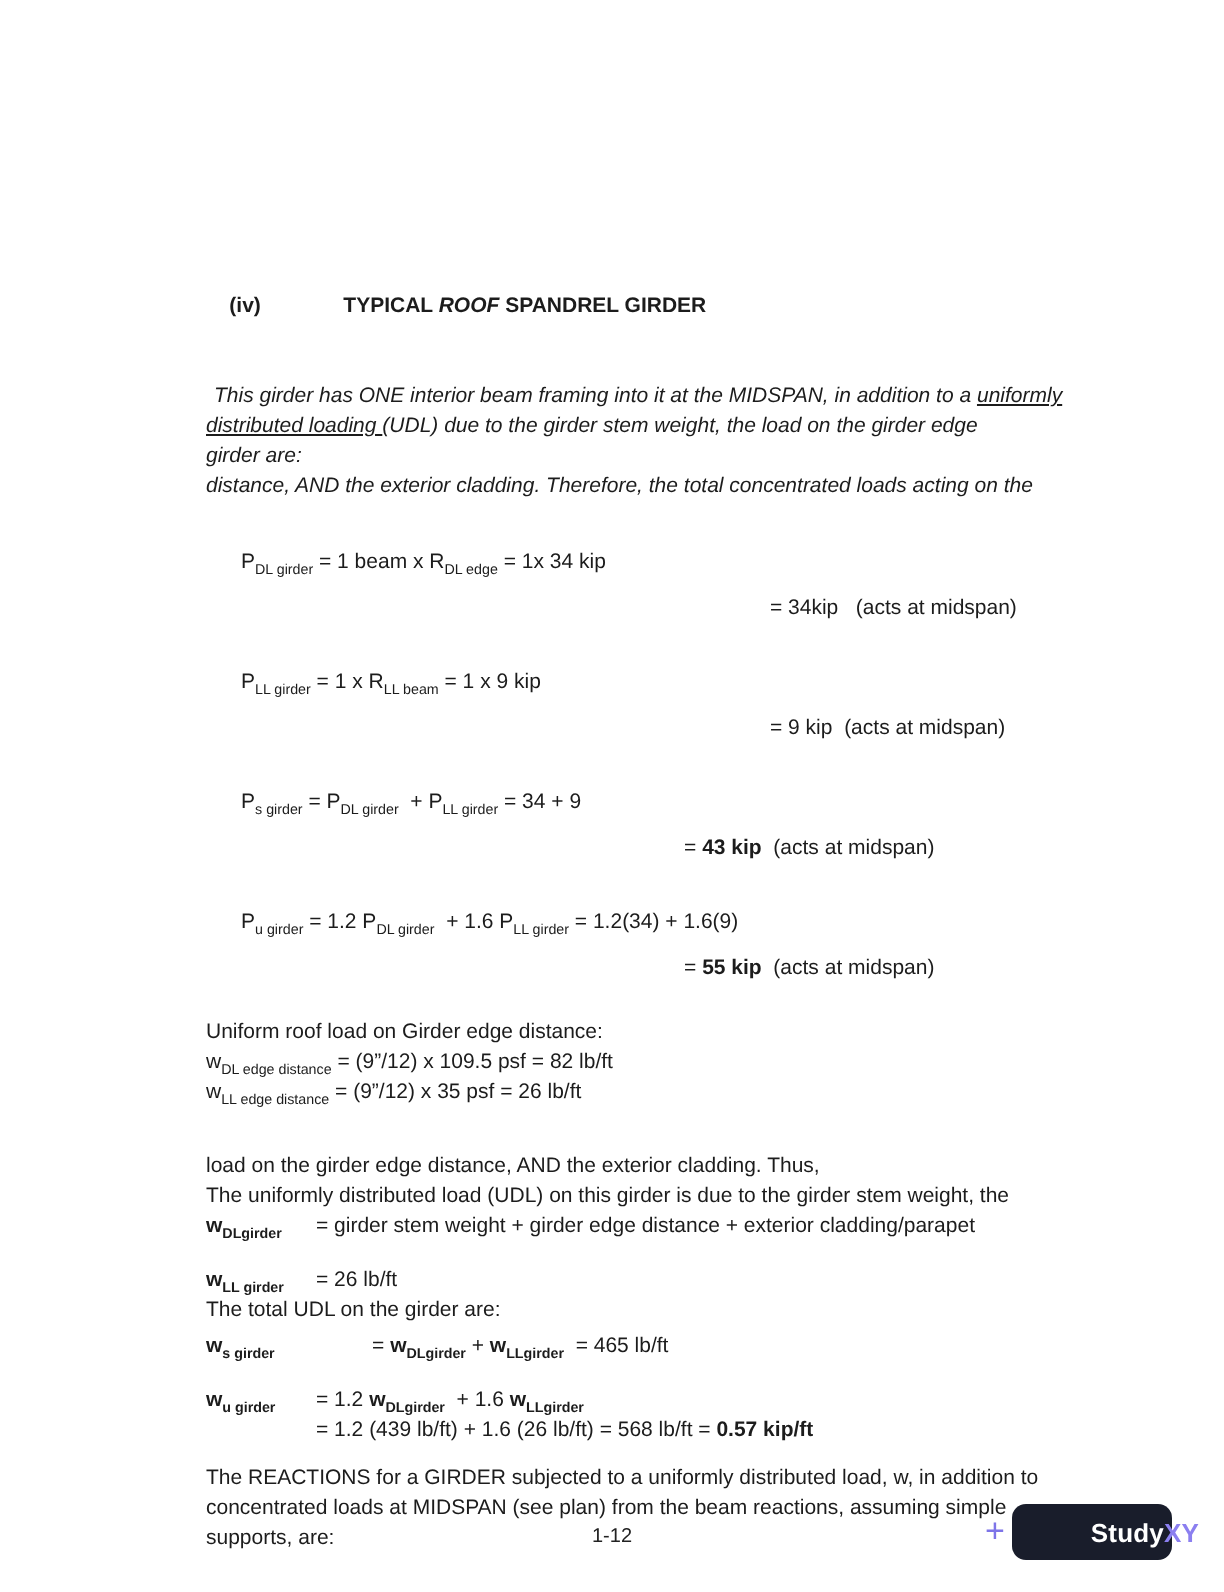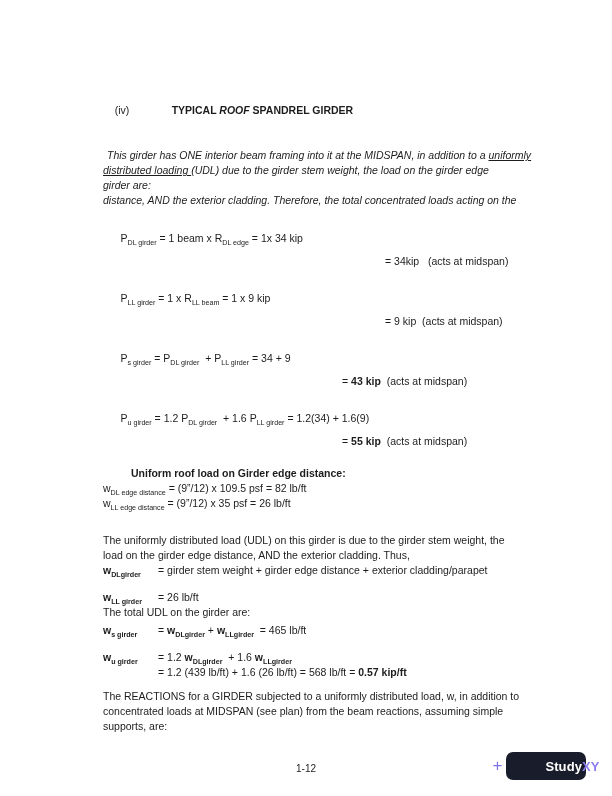--- a/index.html
+++ b/index.html
@@ -11,39 +11,39 @@
     font-size:10.5px;
     line-height:15px;
     color:#1c1c1c;
     box-sizing:border-box;
     padding:88px 84px 0 103px;
     overflow:hidden;
   }
   .line{white-space:pre;}
   sub{font-size:0.68em;line-height:0;}
   .heading{font-weight:bold;}
-  .heading .idx{display:inline-block;width:57px;font-weight:normal;}
+  .heading .idx{display:inline-block;width:57px;font-weight:bold;margin-top:43px;}
   .stem{margin-top:14px;}
   .para-italic{margin-top:15px;font-style:italic;}
   .para-italic .line:first-child{text-indent:4px;}
   .pblock{margin-top:8px;}
   .prow{position:relative;white-space:pre;}
   .pres{position:absolute;top:0;white-space:pre;margin-top:38px;}
   .pres-far{left:282px;}
   .pres-near{left:239px;}
-  .bold-head{margin-top:10px;font-weight:bold;margin-left:28px;}
+  .bold-head{margin-top:10px;font-weight:normal;}
   .edge-block{margin-top:0;}
   .udl-para{margin-top:22px;}
   .wrow{display:flex;}
   .wrow .wlabel{width:55px;flex-shrink:0;white-space:pre;}
   .wrow .wval{white-space:pre;}
   .mt12{margin-top:12px;}
   .mt11{}
   .mt9{margin-top:9px;}
-  .mt3{margin-top:3px;}
+  .mt3{margin-top:3px;gap:28px;}
   .footer-pagenum{
     position:absolute;left:0;right:0;bottom:20px;
     text-align:center;font-size:10px;color:#222;
   }
   .logo{
     position:absolute;left:506px;top:752px;
     width:80px;height:28px;
     background:#191d2b;border-radius:7px;
     display:flex;align-items:center;justify-content:center;
     gap:4px;
@@ -93,22 +93,22 @@
   </div>
 
   <div class="bold-head line">Uniform roof load on Girder edge distance:</div>
 
   <div class="edge-block">
     <div class="line">w<sub>DL edge distance</sub> = (9”/12) x 109.5 psf = 82 lb/ft</div>
     <div class="line">w<sub>LL edge distance</sub> = (9”/12) x 35 psf = 26 lb/ft</div>
   </div>
 
   <div class="udl-para">
+    <div class="line">load on the girder edge distance, AND the exterior cladding. Thus,</div>
     <div class="line">The uniformly distributed load (UDL) on this girder is due to the girder stem weight, the</div>
-    <div class="line">load on the girder edge distance, AND the exterior cladding. Thus,</div>
   </div>
 
   <div class="wrow">
     <div class="wlabel"><b>w<sub>DLgirder</sub></b></div>
     <div>
       <div class="line">= girder stem weight + girder edge distance + exterior cladding/parapet</div>
     </div>
   </div>
 
   <div class="wrow mt12">

